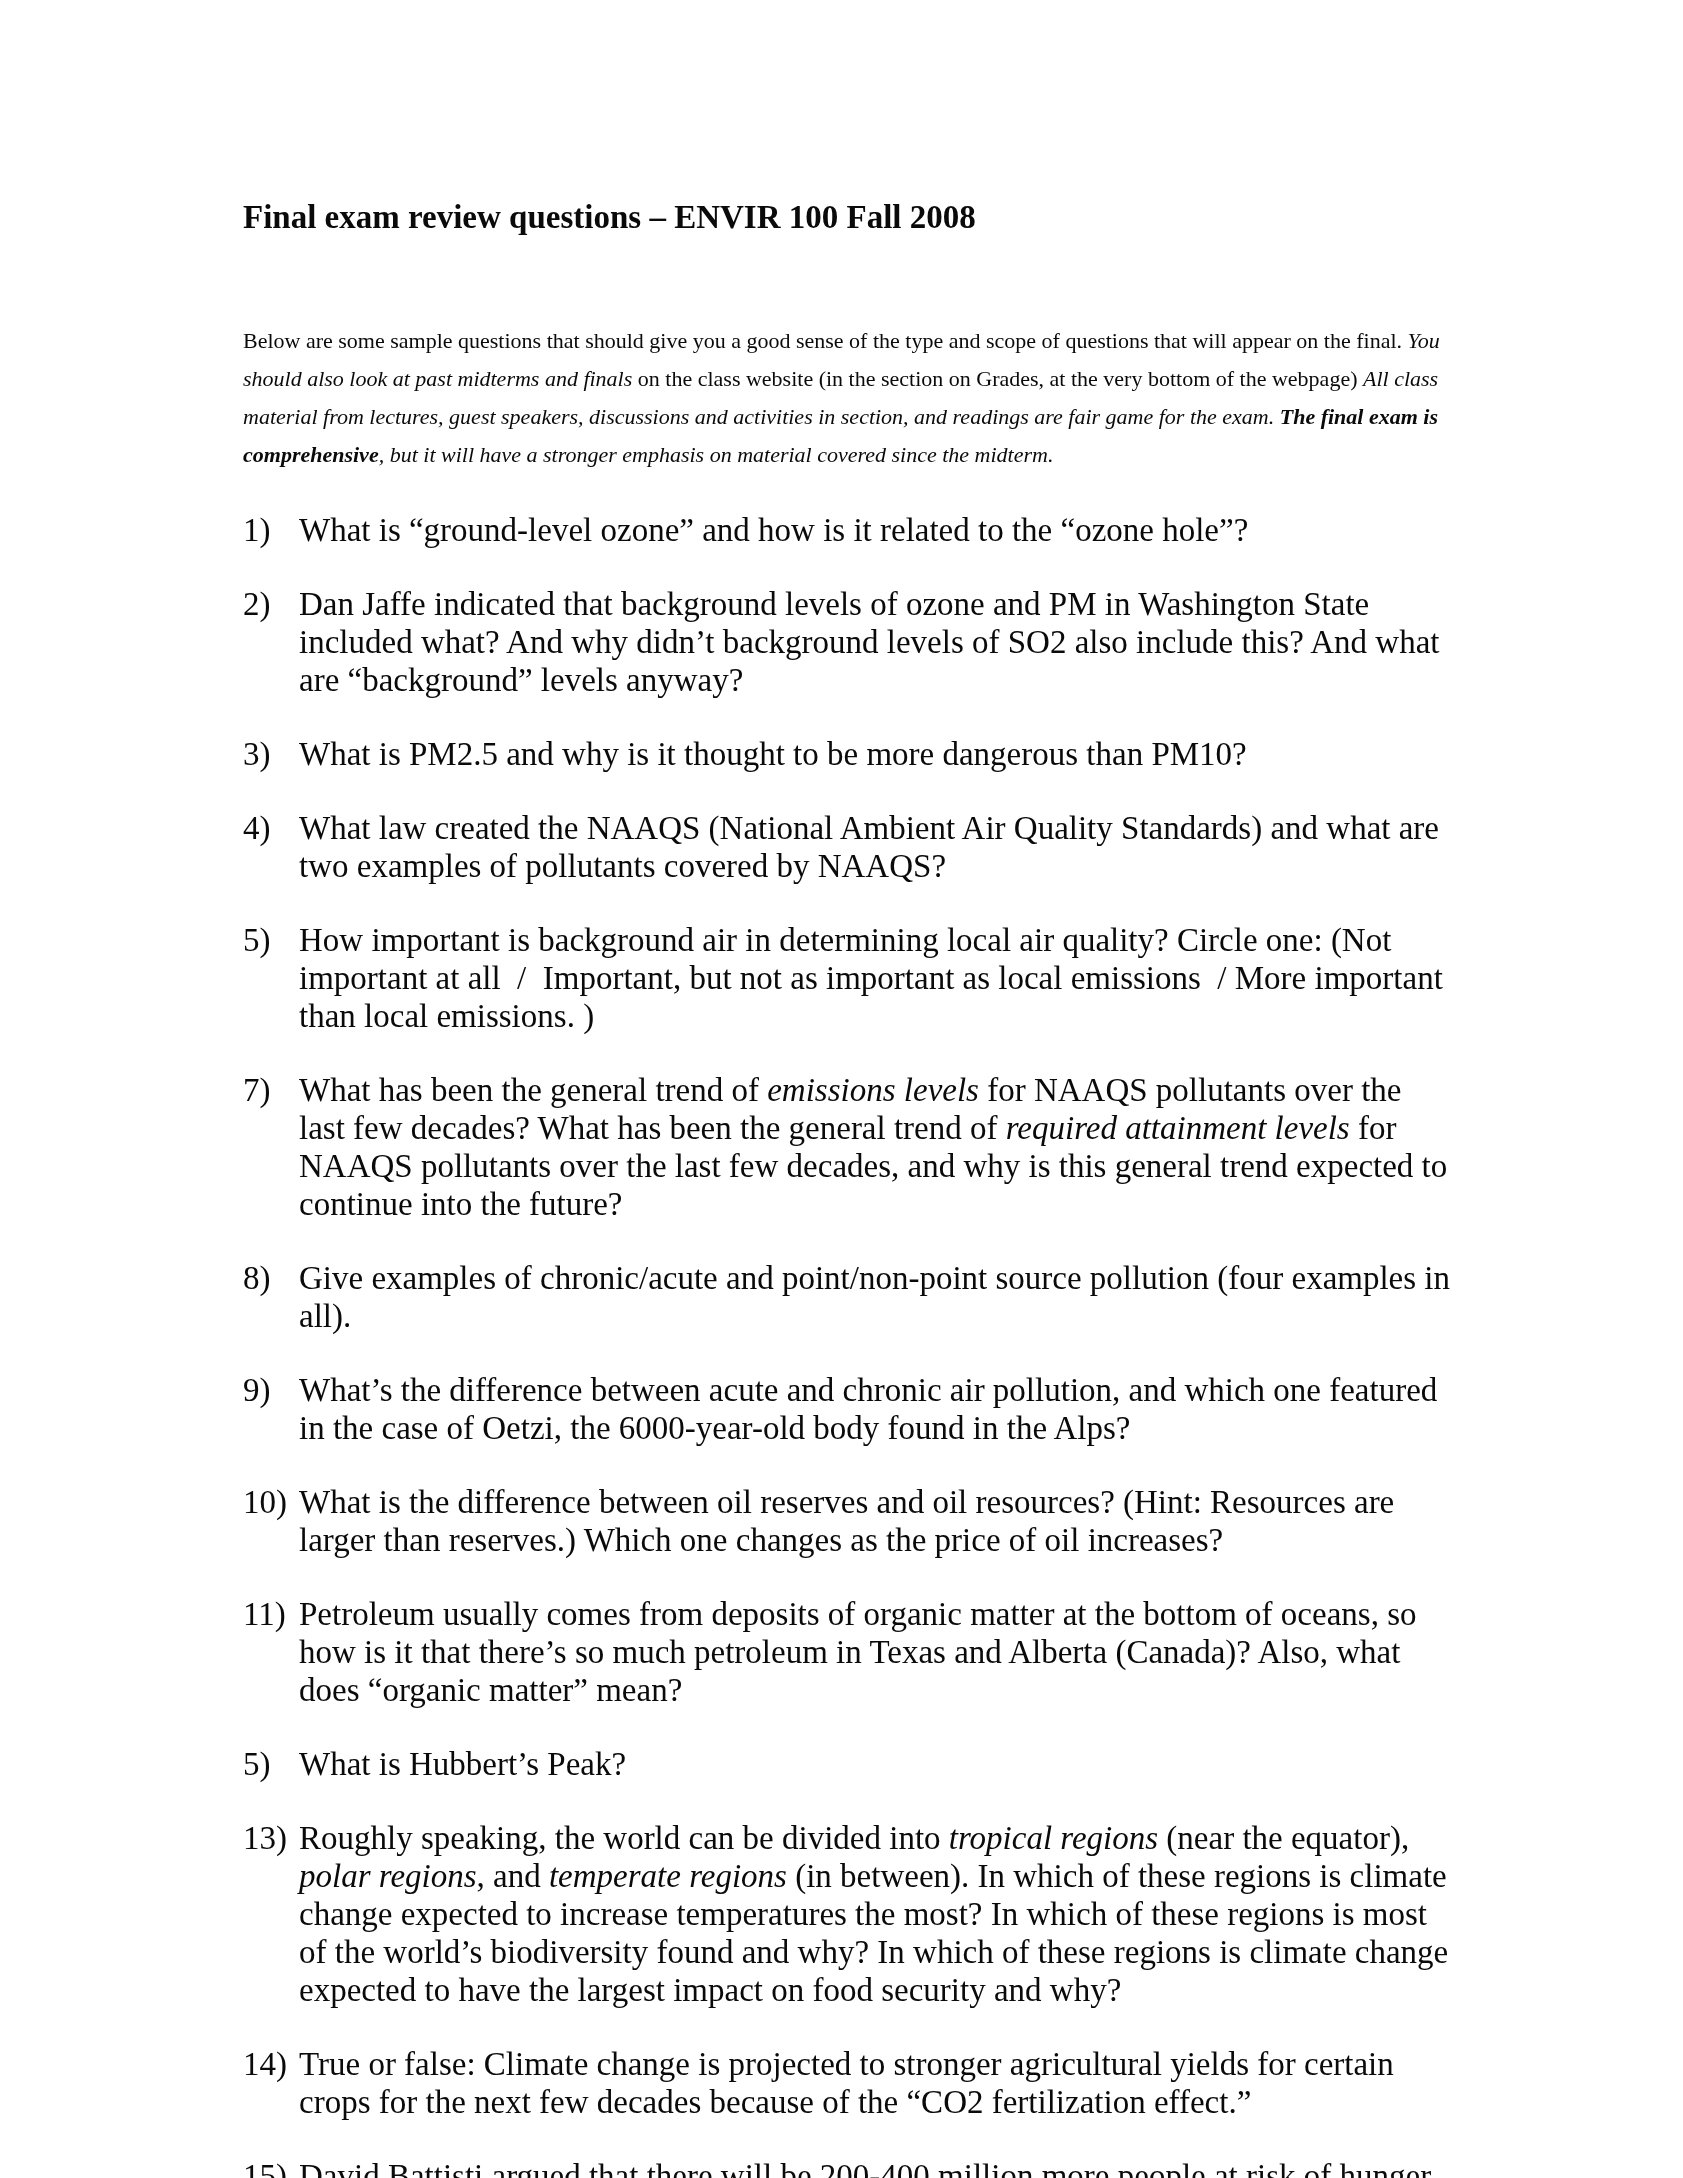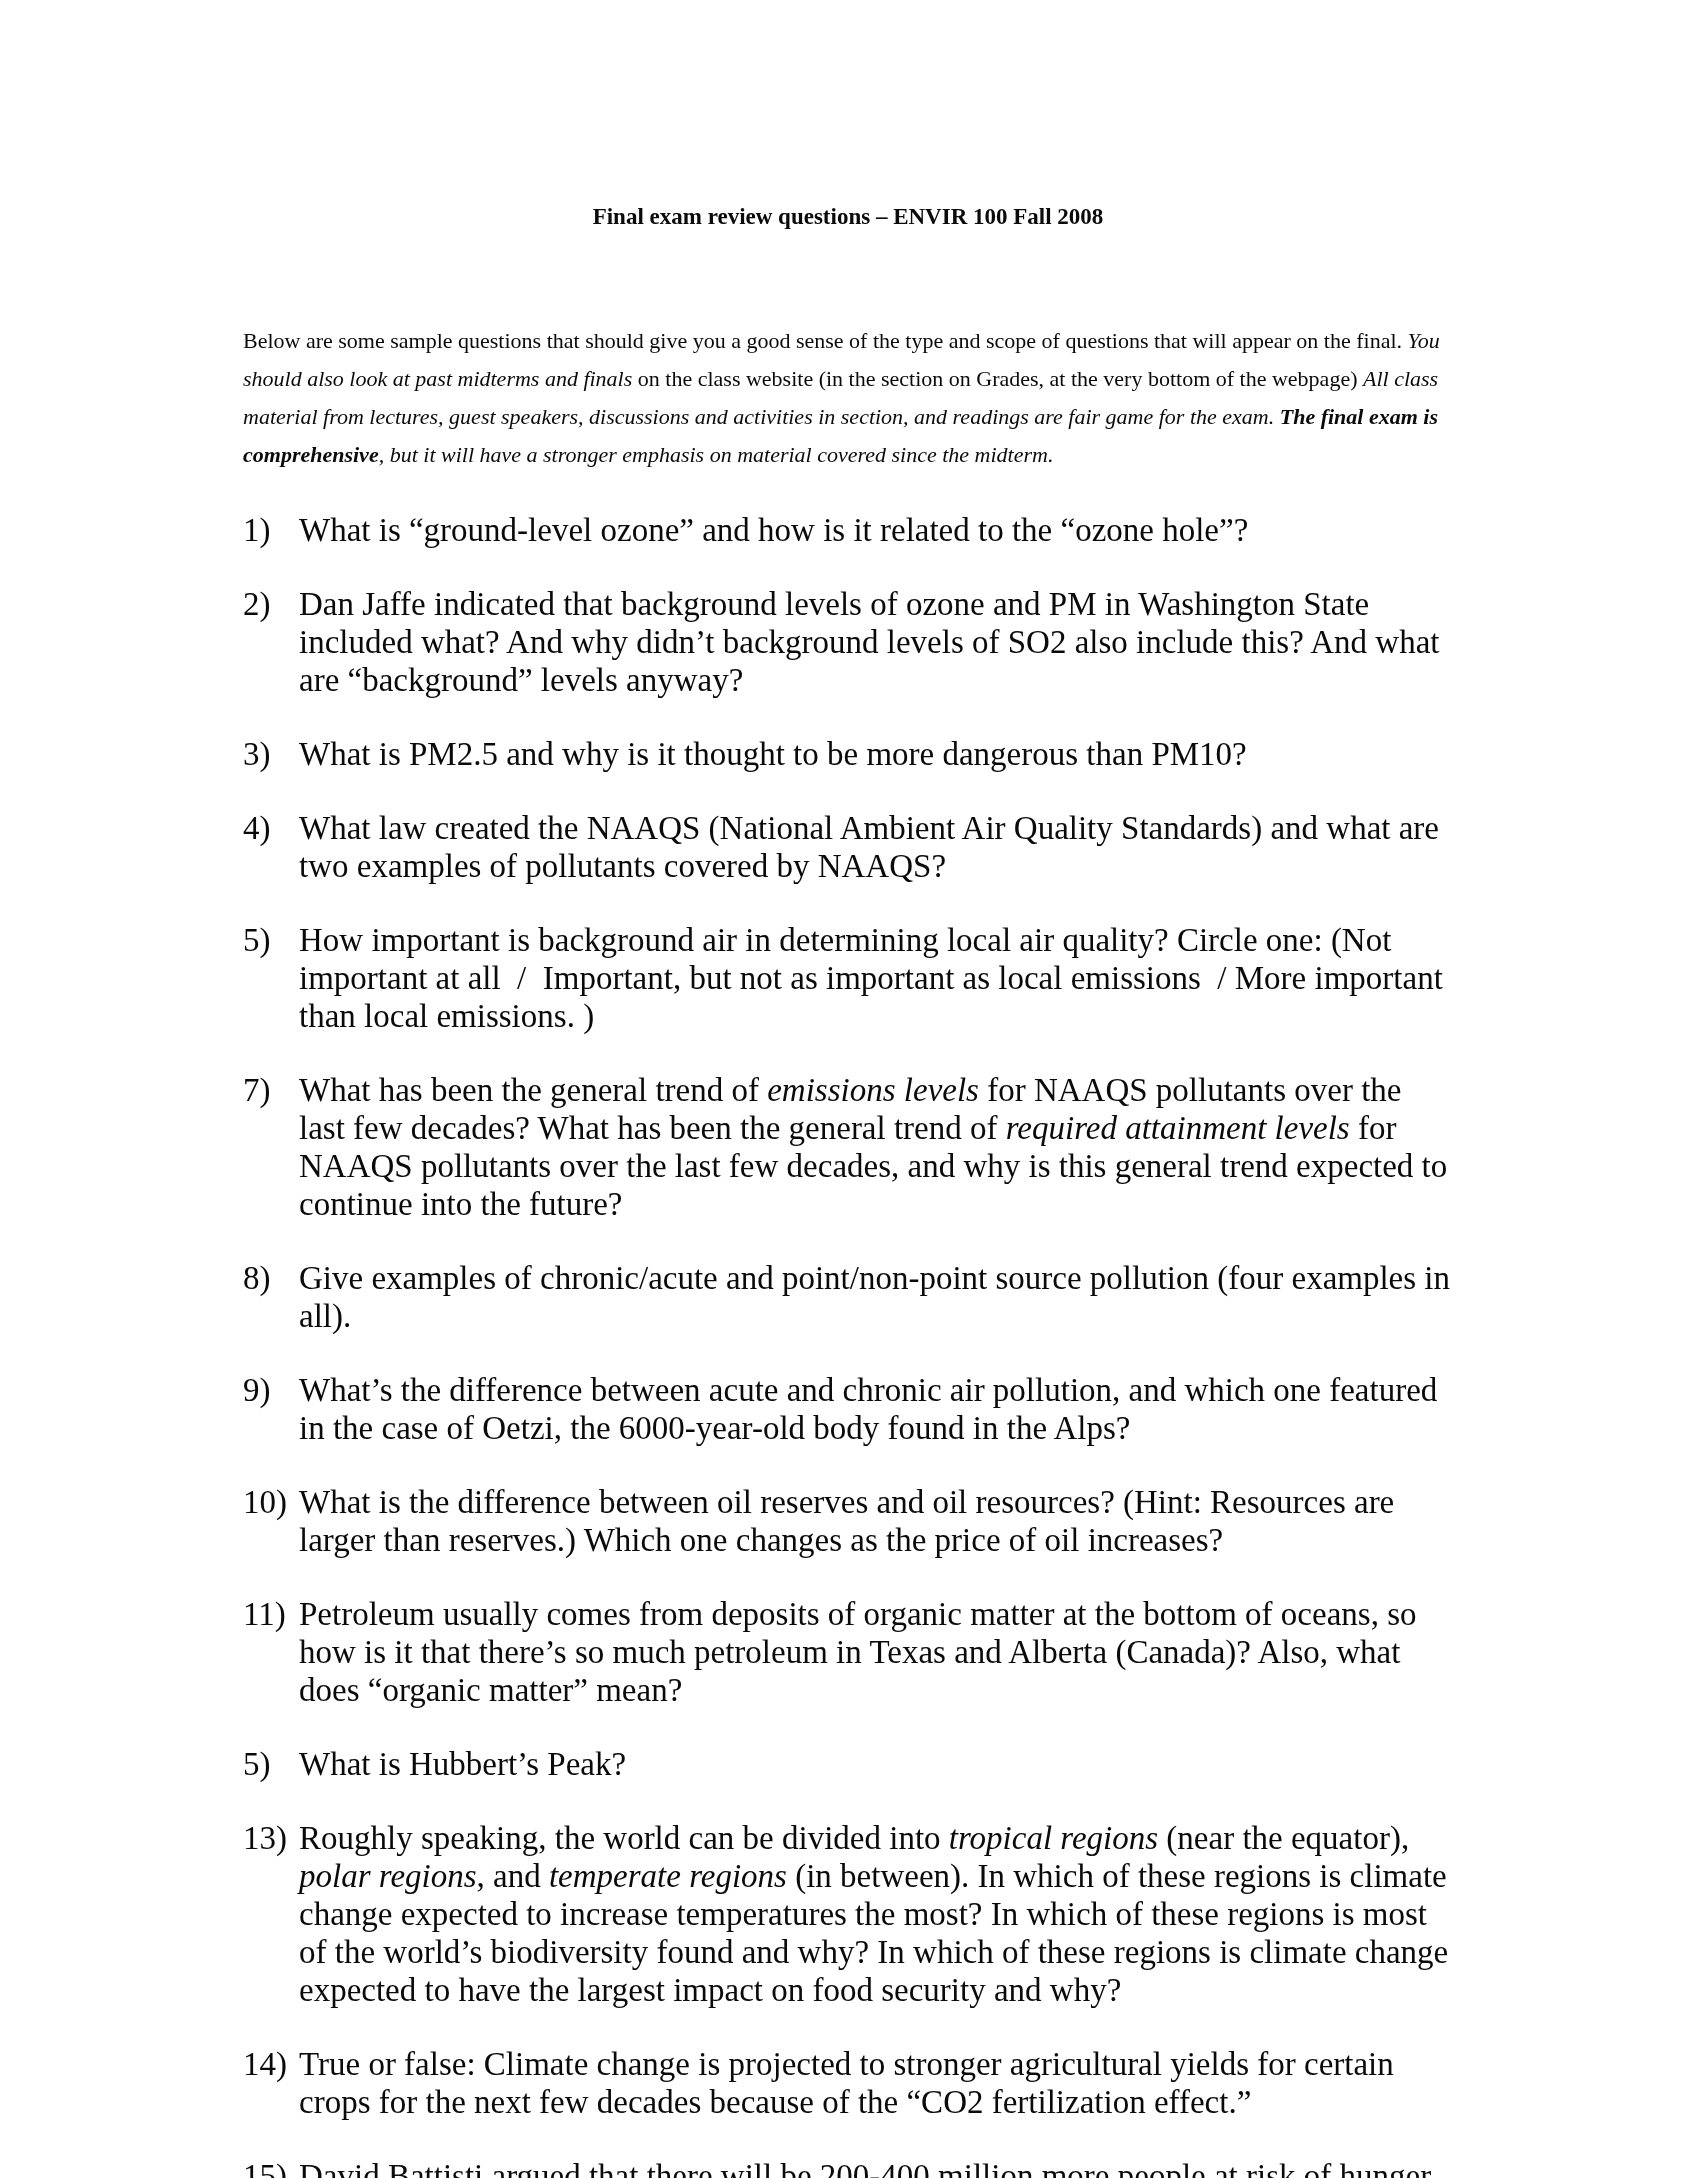--- a/index.html
+++ b/index.html
@@ -17,22 +17,22 @@
     overflow: hidden;
   }
   .content {
     position: absolute;
     left: 243px;
     top: 198px;
     width: 1210px;
   }
   .doc-title {
     margin: 0 0 86px 0;
-    text-align: center;
-    font-size: 23px;
+    text-align: left;
+    font-size: 33px;
     font-weight: bold;
     line-height: 38px;
   }
   .intro {
     font-size: 22px;
     line-height: 38px;
     margin: 0 0 37px 0;
   }
   .qlist {
     font-size: 33px;

